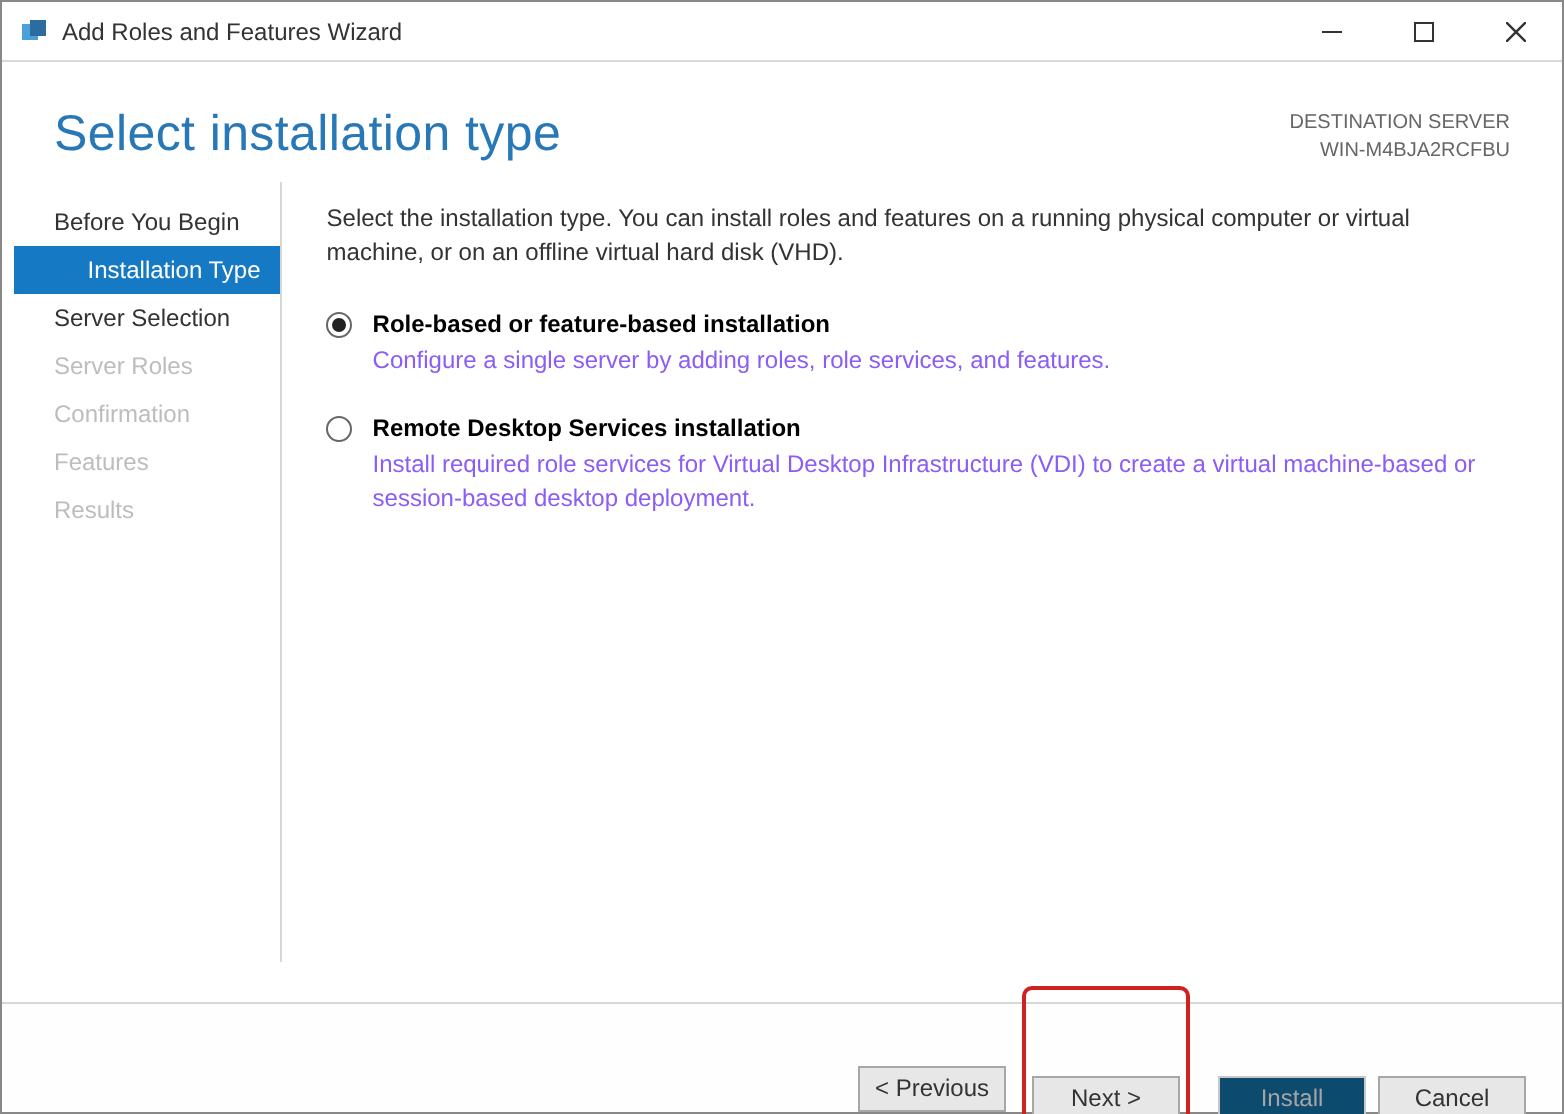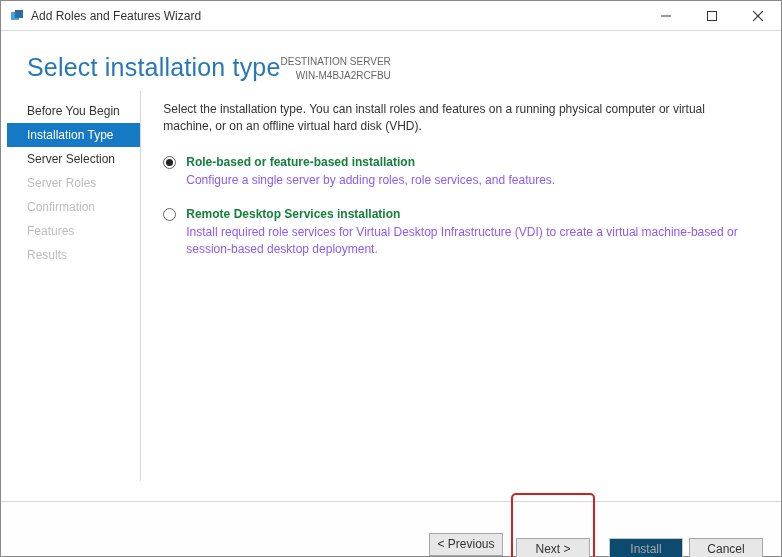--- a/index.html
+++ b/index.html
@@ -51,21 +51,21 @@
     justify-content: center;
     font-size: 14px;
     color: #333;
   }
   .win-btn svg { display:block; }
   
   .header-area {
     padding: 22px 26px 8px 26px;
     display: flex;
     align-items: flex-start;
-    justify-content: flex-start;
+    justify-content: space-between;
   }
   .page-title {
     font-size: 25px;
     font-weight: 300;
     color: #2878b7;
     letter-spacing: 0.2px;
   }
   .dest-server {
     text-align: right;
     font-size: 10px;
@@ -90,20 +90,21 @@
   .step-item {
     padding: 5px 10px 5px 20px;
     font-size: 12px;
     color: #666;
   }
   .step-item.enabled { color: #333; }
   .step-item.disabled { color: #bdbdbd; }
   .step-item.selected {
     background: #1679c3;
     color: #fff;
+    text-align: right;
   }
   .content {
     flex: 1 1 auto;
     padding: 10px 26px 0 22px;
     font-size: 12px;
     color: #333;
     line-height: 1.45;
   }
   .intro { margin-bottom: 18px; color:#333; }
   .option {
@@ -123,21 +124,21 @@
   }
   .radio.checked::after {
     content: "";
     position: absolute;
     top: 2px; left: 2px;
     width: 7px; height: 7px;
     background: #222;
     border-radius: 50%;
   }
   .option-text { flex: 1 1 auto; }
-  .option-title { font-weight: 600; color:#15803d; }
+  .option-title { font-weight: 600; color:#000000; }
   .option-desc { color:#8b5cf6; margin-top:1px; }
   
   .footer {
     border-top: 1px solid #d7d7d7;
     height: 54px;
     display: flex;
     align-items: center;
     justify-content: flex-end;
     padding: 0 18px;
     gap: 6px;

